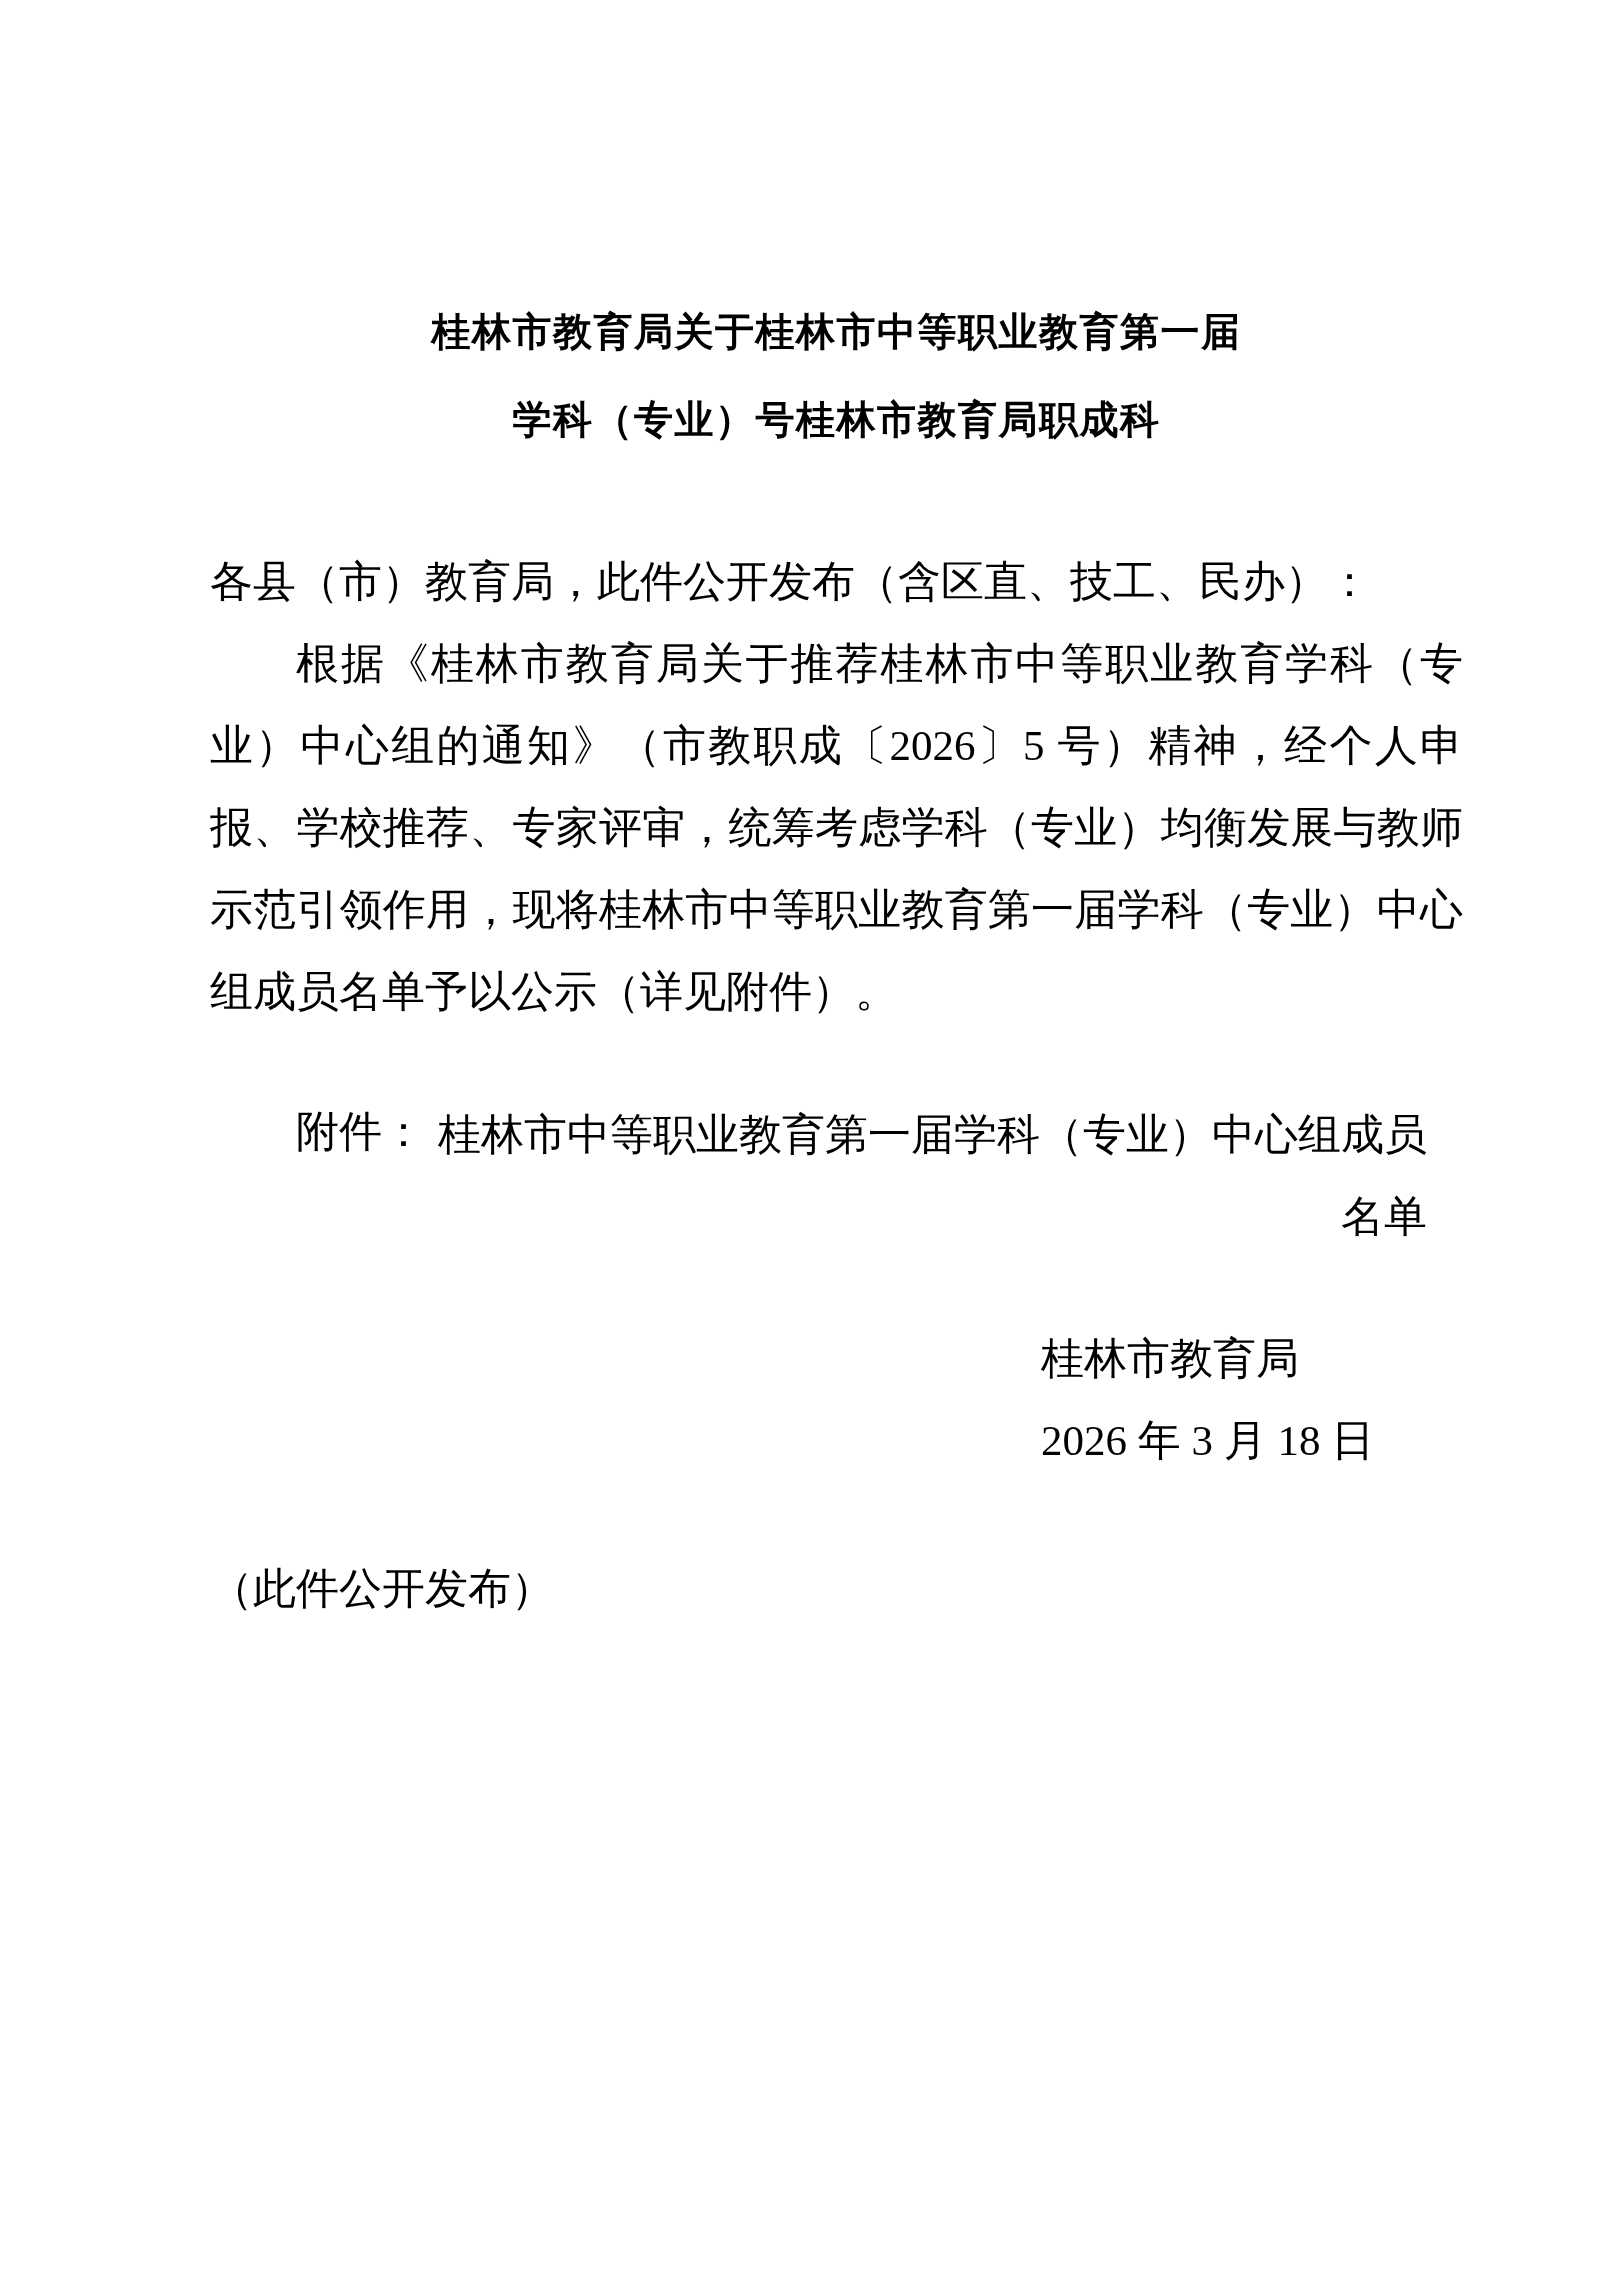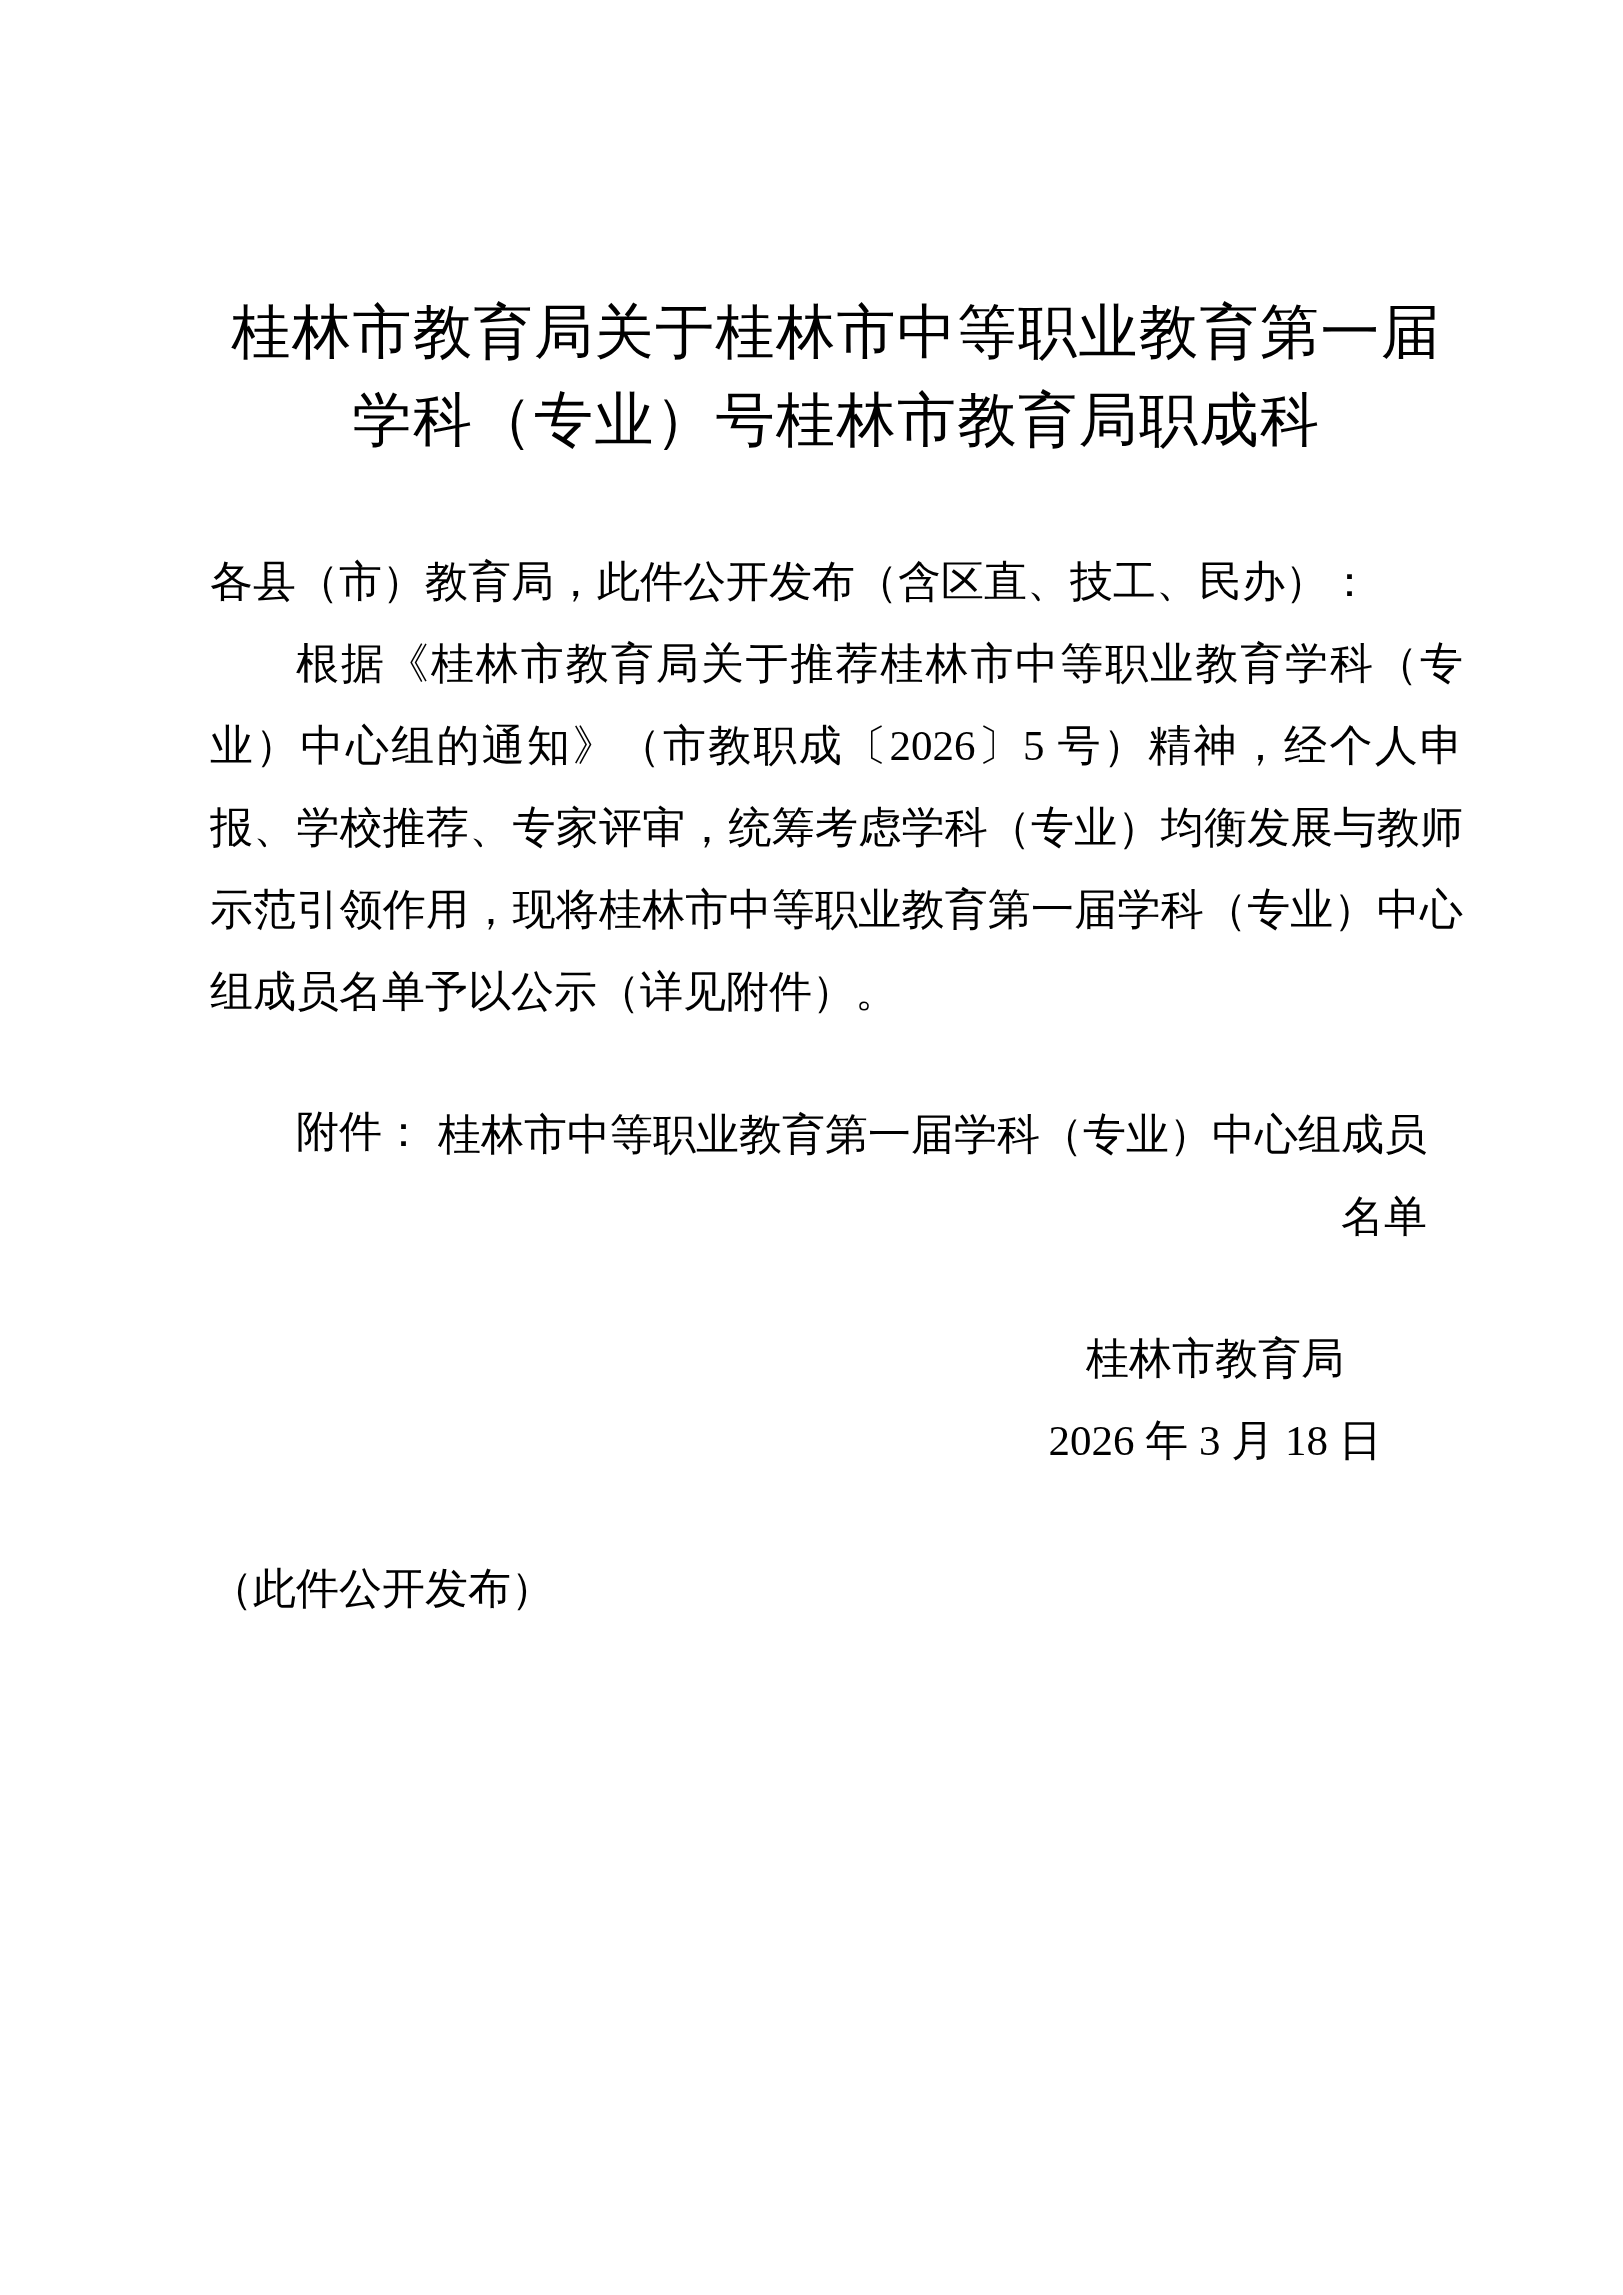--- a/index.html
+++ b/index.html
@@ -15,22 +15,22 @@
     color: #000000;
     font-family: "Liberation Serif", "DejaVu Serif", serif;
     overflow: hidden;
     box-sizing: border-box;
   }
   .title {
     margin: 0 0 0 210px;
     padding-top: 288px;
     width: 1253px;
     text-align: center;
-    font-size: 59px;
-    font-weight: normal;
+    font-size: 39px;
+    font-weight: bold;
     line-height: 88px;
     letter-spacing: 1.5px;
   }
   .title-line { display: block; }
   .body {
     width: 1253px;
     margin-left: 210px;
     margin-top: 77px;
     font-size: 43px;
     line-height: 82px;
@@ -49,21 +49,20 @@
     display: flex;
     align-items: flex-start;
   }
   .attachment-label { flex: 0 0 auto; white-space: nowrap; font-family: Liberation Mono, monospace; }
   .attachment-text { width: 1002px; text-align: right; }
   .signature {
     margin-top: 60px;
     width: 348px;
     margin-left: auto;
     margin-right: 74px;
-    text-align: center;
   }
   .sig-org { margin: 0; }
   .sig-date { margin: 0; }
   .footer-note {
     margin: 66px 0 0 0;
     font-family: Liberation Serif, serif;
   }
 </style>
 </head>
 <body>

